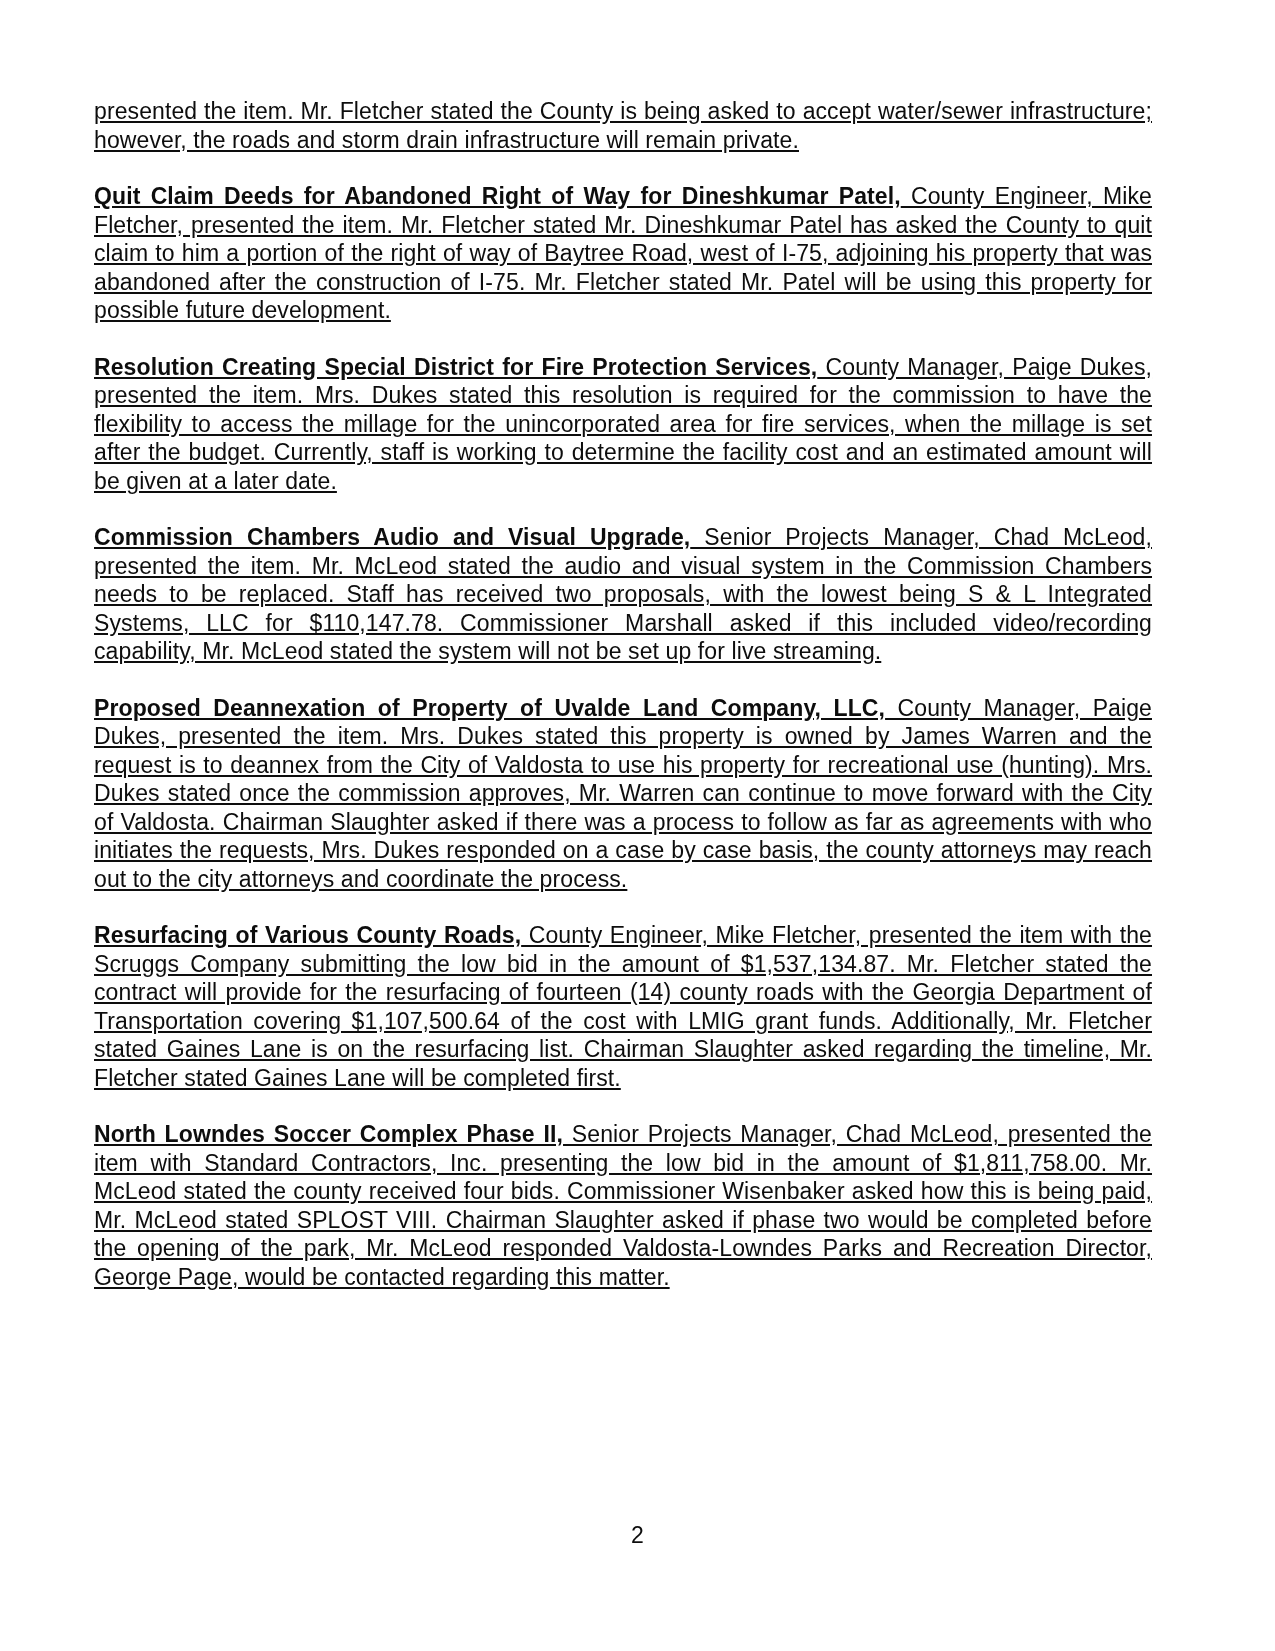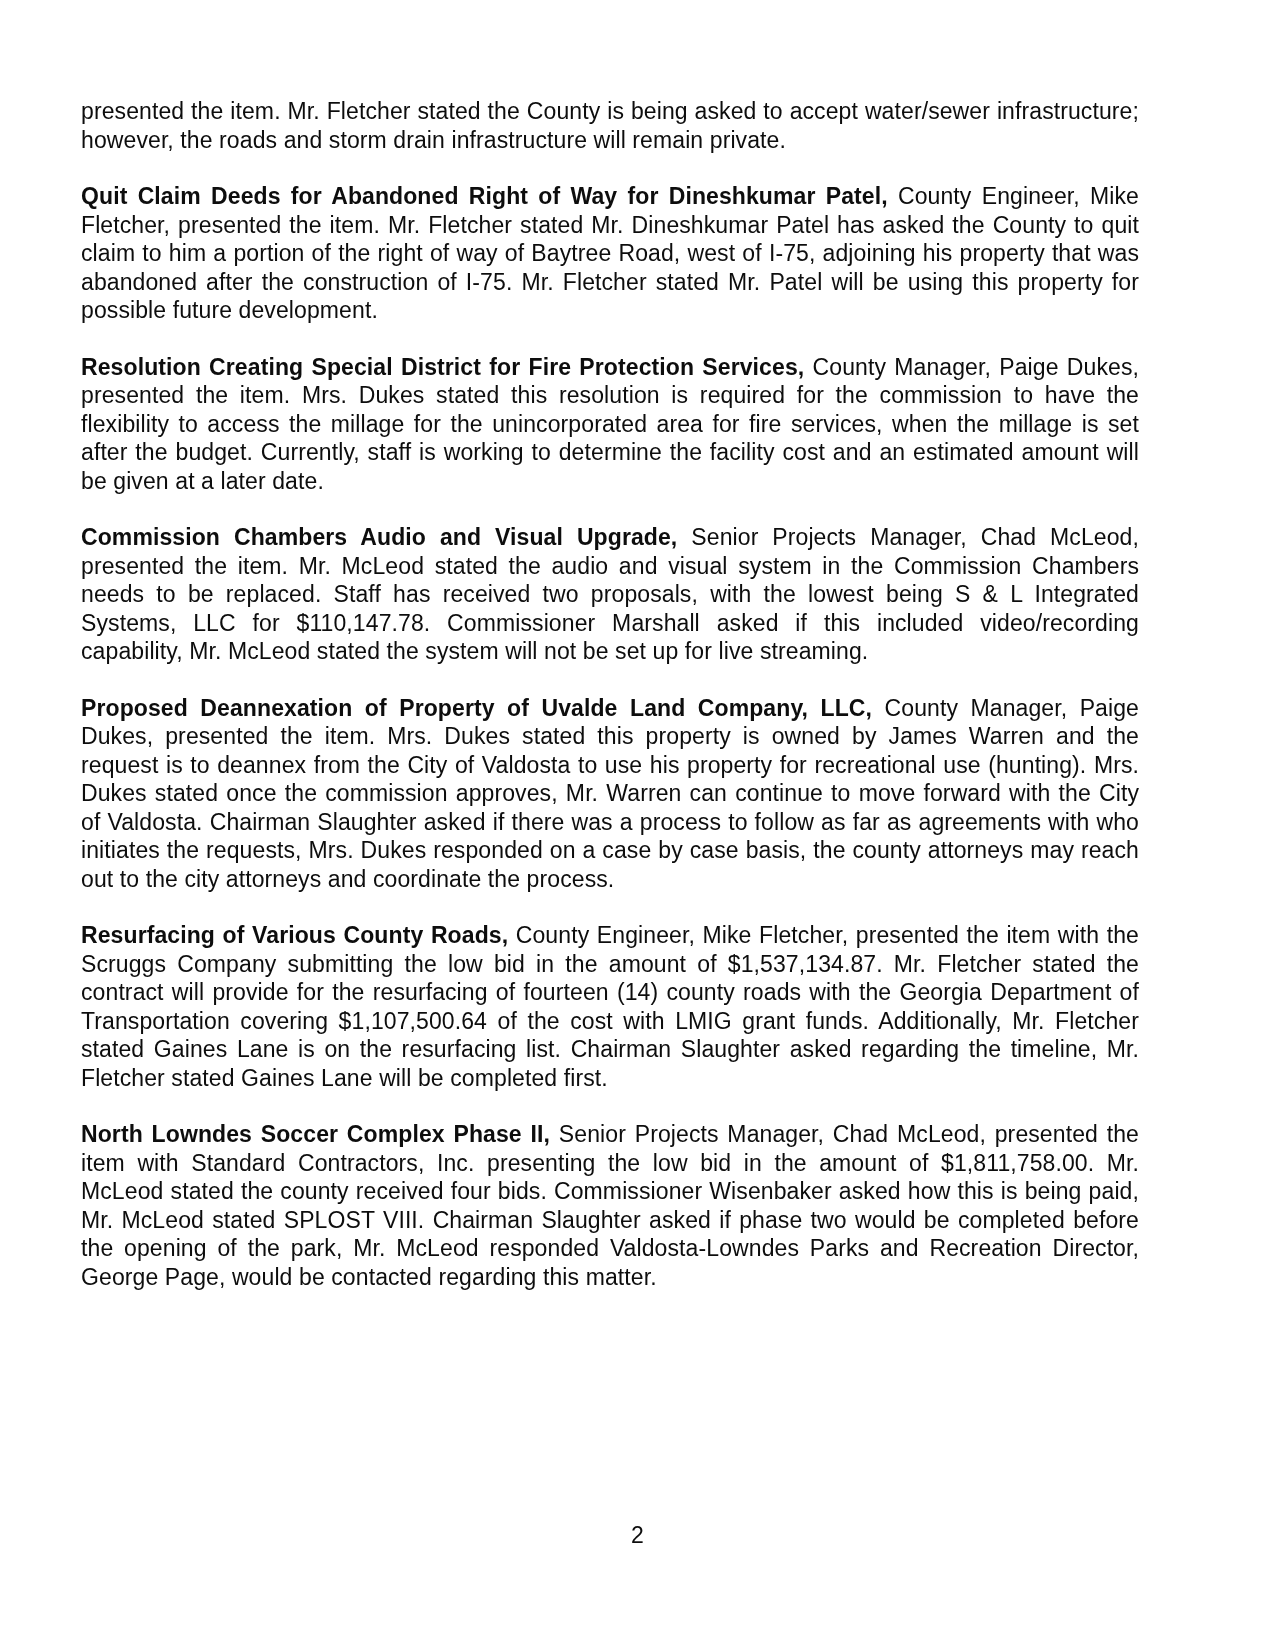--- a/index.html
+++ b/index.html
@@ -11,27 +11,28 @@
     position: relative;
     width: 1275px;
     height: 1651px;
     background: #ffffff;
     font-family: "Liberation Sans", sans-serif;
     color: #0d0d0d;
     overflow: hidden;
   }
   .content {
     position: absolute;
-    left: 81px;
+    left: 94px;
     top: 97px;
     width: 1058px;
     font-size: 23px;
     line-height: 28.5px;
     text-align: justify;
     letter-spacing: 0.1px;
+    text-decoration: underline;
   }
   .para {
     margin: 0 0 28px 0;
   }
   .para:last-child {
     margin-bottom: 0;
     margin-top: 12px;
   }
   .lead {
     font-weight: bold;

